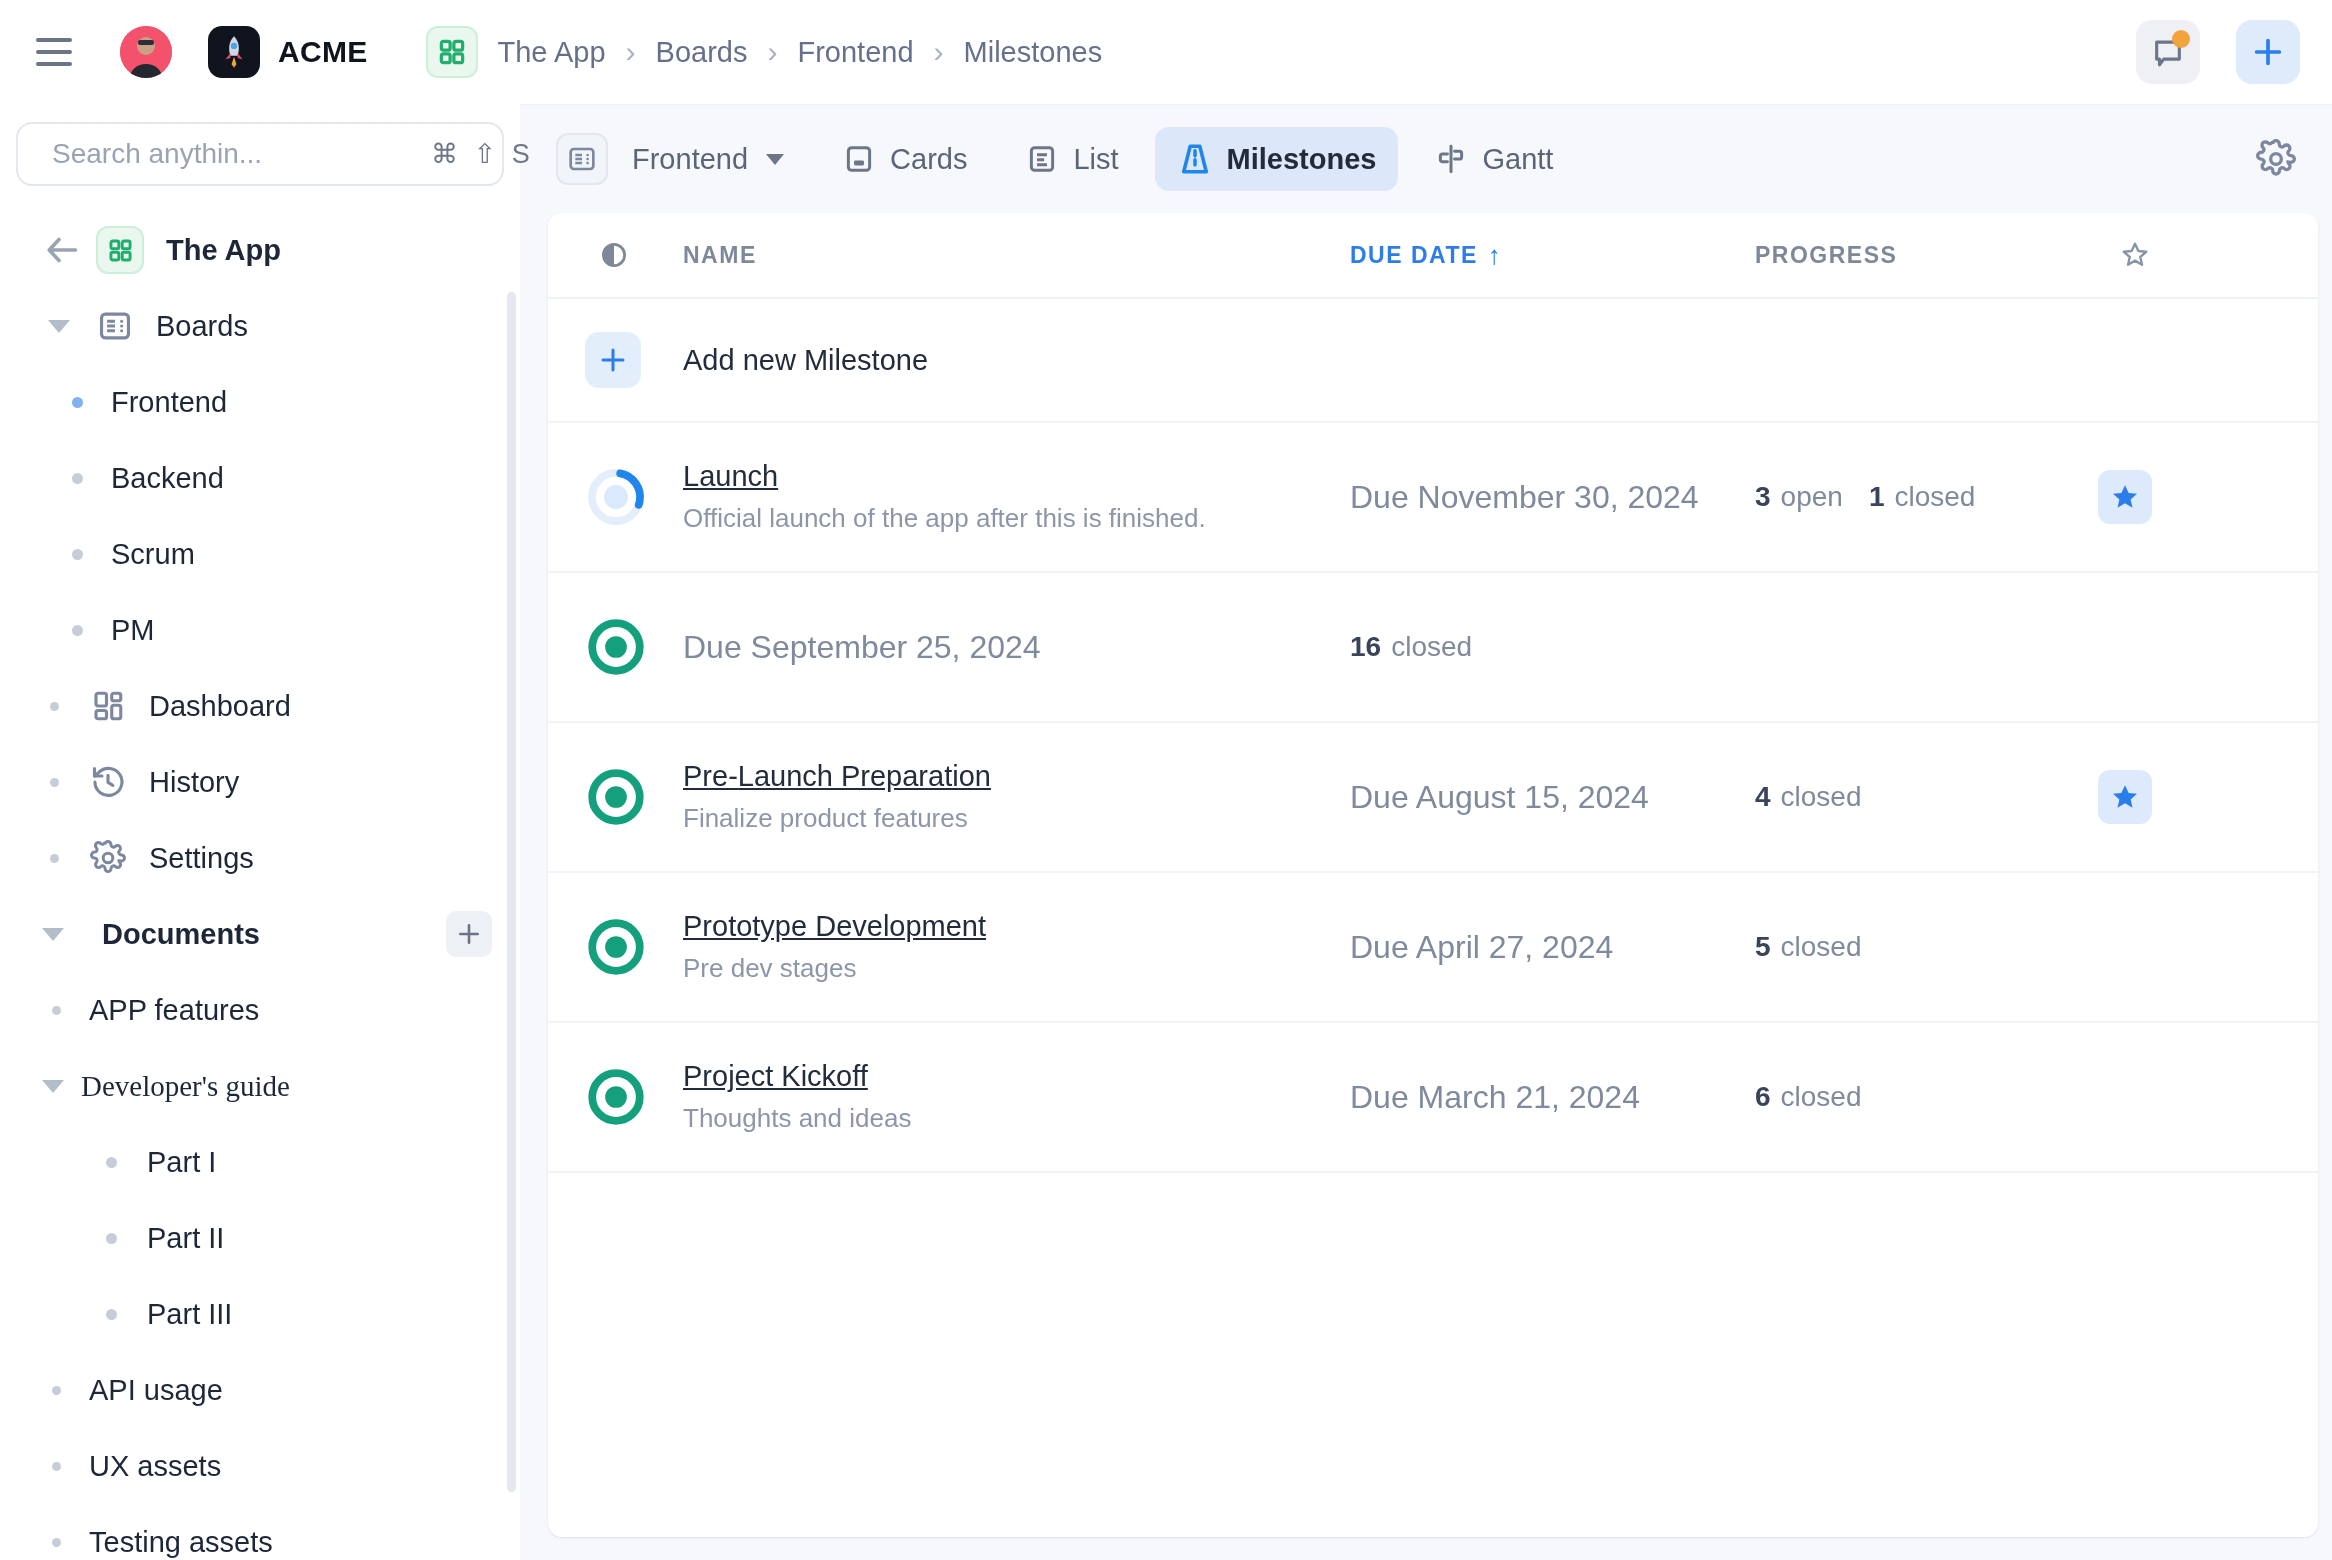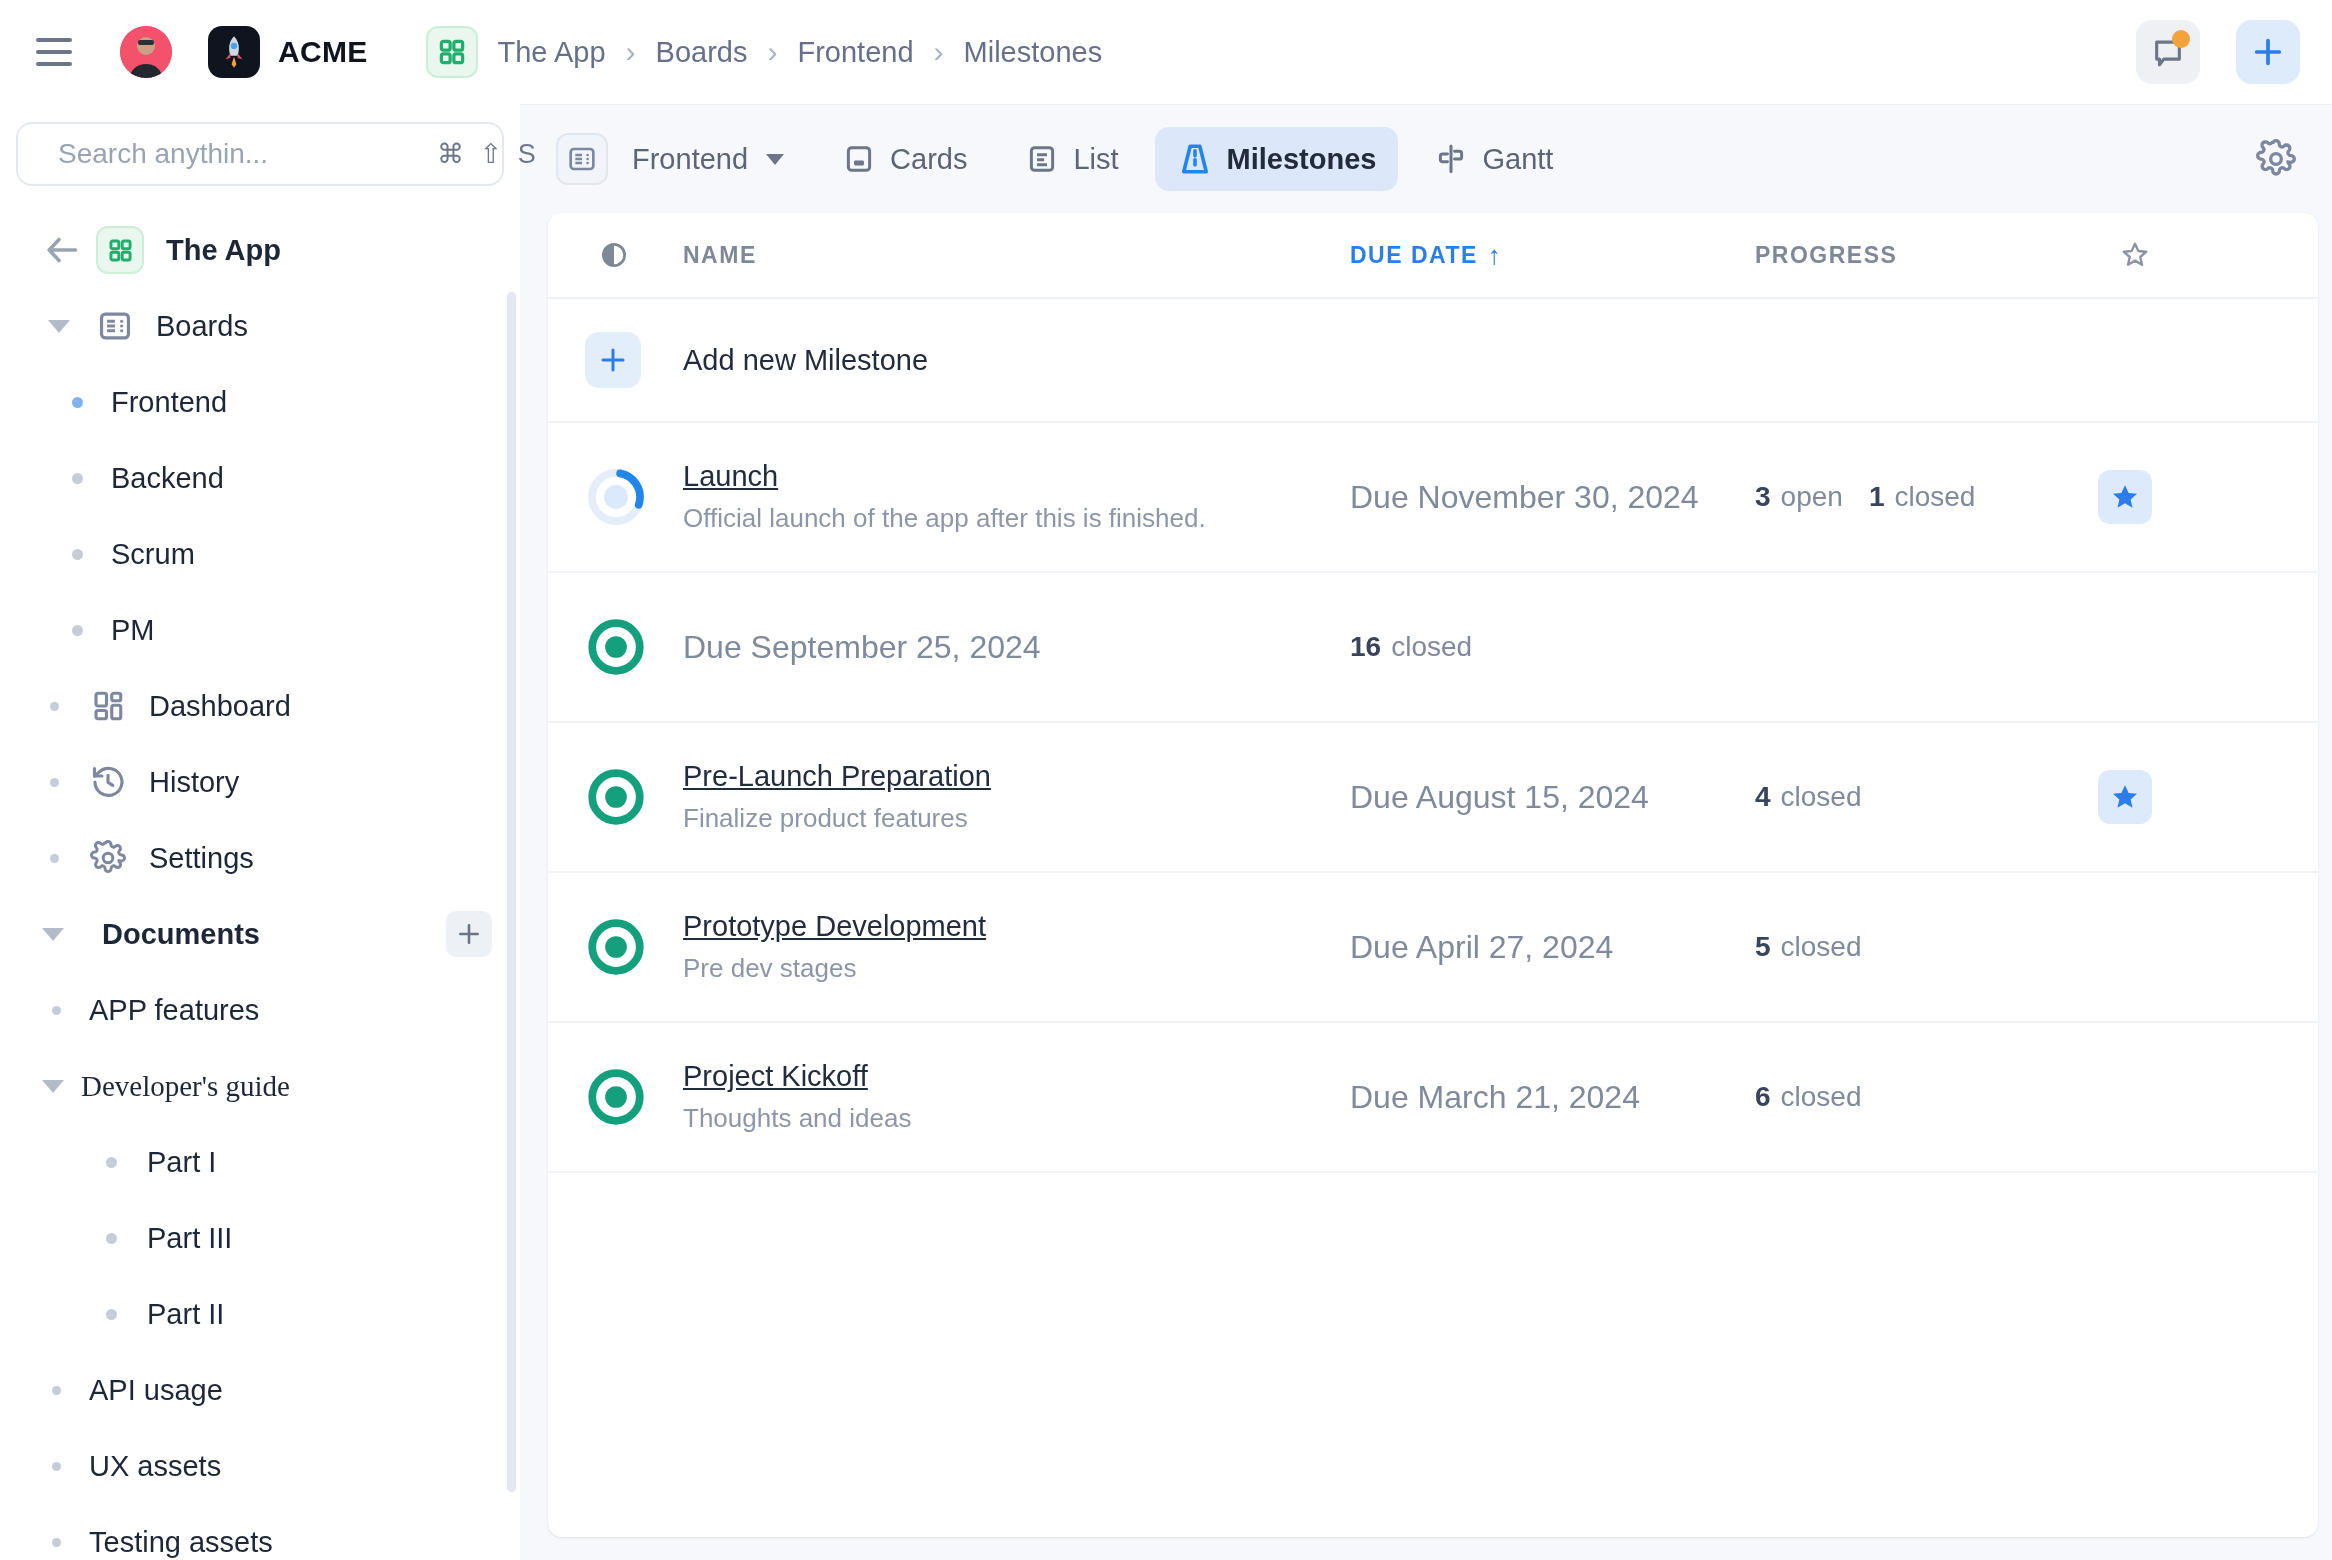--- a/index.html
+++ b/index.html
@@ -26,21 +26,21 @@
   .chat-dot { position:absolute; top:10px; right:10px; width:18px; height:18px; border-radius:50%; background:#f2a33c; }
 
   
   .shell { display:flex; height:1456px; }
   .sidebar { width:520px; background:#fff; position:relative; flex:none; }
   .sb-scroll { position:absolute; right:4px; top:188px; width:9px; height:1200px; border-radius:5px; background:#e4e8ee; }
   .main { flex:1; background:#f6f8fb; border-top:1px solid #edf0f4; }
 
   
   .search { margin:18px 16px 10px 16px; height:64px; border:2px solid #e3e8ef; border-radius:16px; background:#fff;
-            display:flex; align-items:center; padding:0 22px; gap:18px; }
+            display:flex; align-items:center; padding:0 16px; gap:18px; }
   .search input { border:none; outline:none; flex:1; font-size:28px; color:#2a3342; background:transparent; font-family:"Liberation Sans", sans-serif; }
   .search input::placeholder { color:#9aa3b4; }
   .search .kbd { font-size:27px; color:#6d7789; letter-spacing:4px; white-space:nowrap; }
   .tree { padding-top:16px; }
   .row { height:76px; display:flex; align-items:center; cursor:pointer; position:relative; }
   .row .lbl { font-size:29px; color:#1d2738; }
   .row .lbl.bold { font-weight:bold; }
   .backarrow { width:40px; margin-left:42px; }
   .tw { width:34px; display:flex; justify-content:center; margin-left:42px; }
   .tri { width:0; height:0; border-left:11px solid transparent; border-right:11px solid transparent; border-top:13px solid #b3bcc9; }
@@ -271,26 +271,26 @@
         <span class="lbl" style="margin-left:11px;font-family:Liberation Serif, serif;">Developer's guide</span>
       </div>
 
       <div class="row">
         <span class="dot" style="margin-left:106px;"></span>
         <span class="lbl" style="margin-left:30px;">Part I</span>
       </div>
 
       <div class="row">
         <span class="dot" style="margin-left:106px;"></span>
+        <span class="lbl" style="margin-left:30px;">Part II</span>
+      </div>
+
+      <div class="row">
+        <span class="dot" style="margin-left:106px;"></span>
         <span class="lbl" style="margin-left:30px;">Part III</span>
-      </div>
-
-      <div class="row">
-        <span class="dot" style="margin-left:106px;"></span>
-        <span class="lbl" style="margin-left:30px;">Part II</span>
       </div>
 
       <div class="row">
         <span class="dot" style="margin-left:52px;width:9px;height:9px;"></span>
         <span class="lbl" style="margin-left:28px;">API usage</span>
       </div>
 
       <div class="row">
         <span class="dot" style="margin-left:52px;width:9px;height:9px;"></span>
         <span class="lbl" style="margin-left:28px;">UX assets</span>

